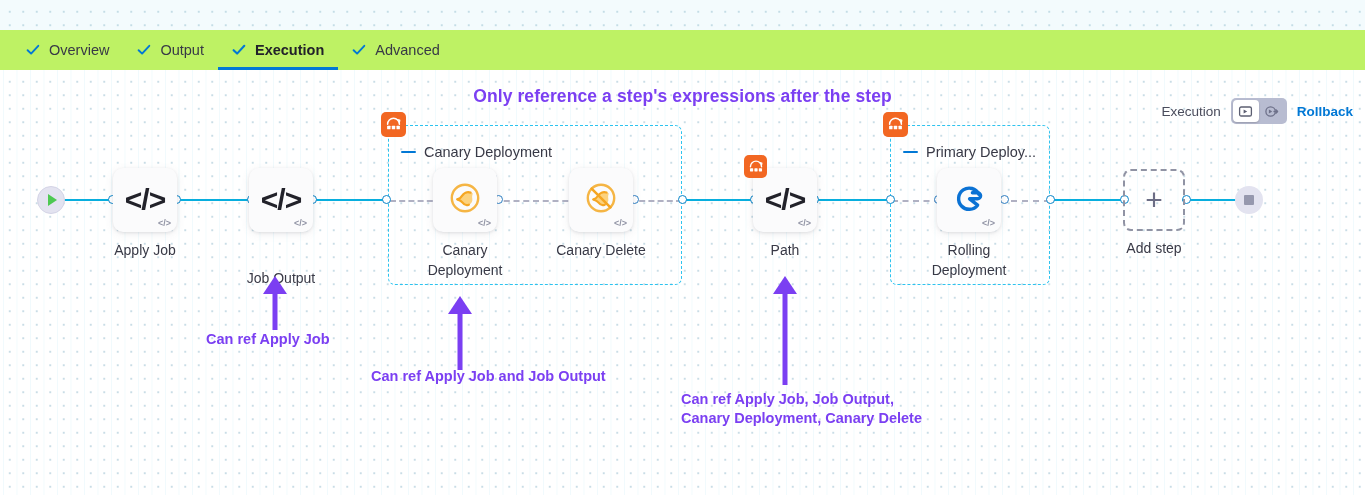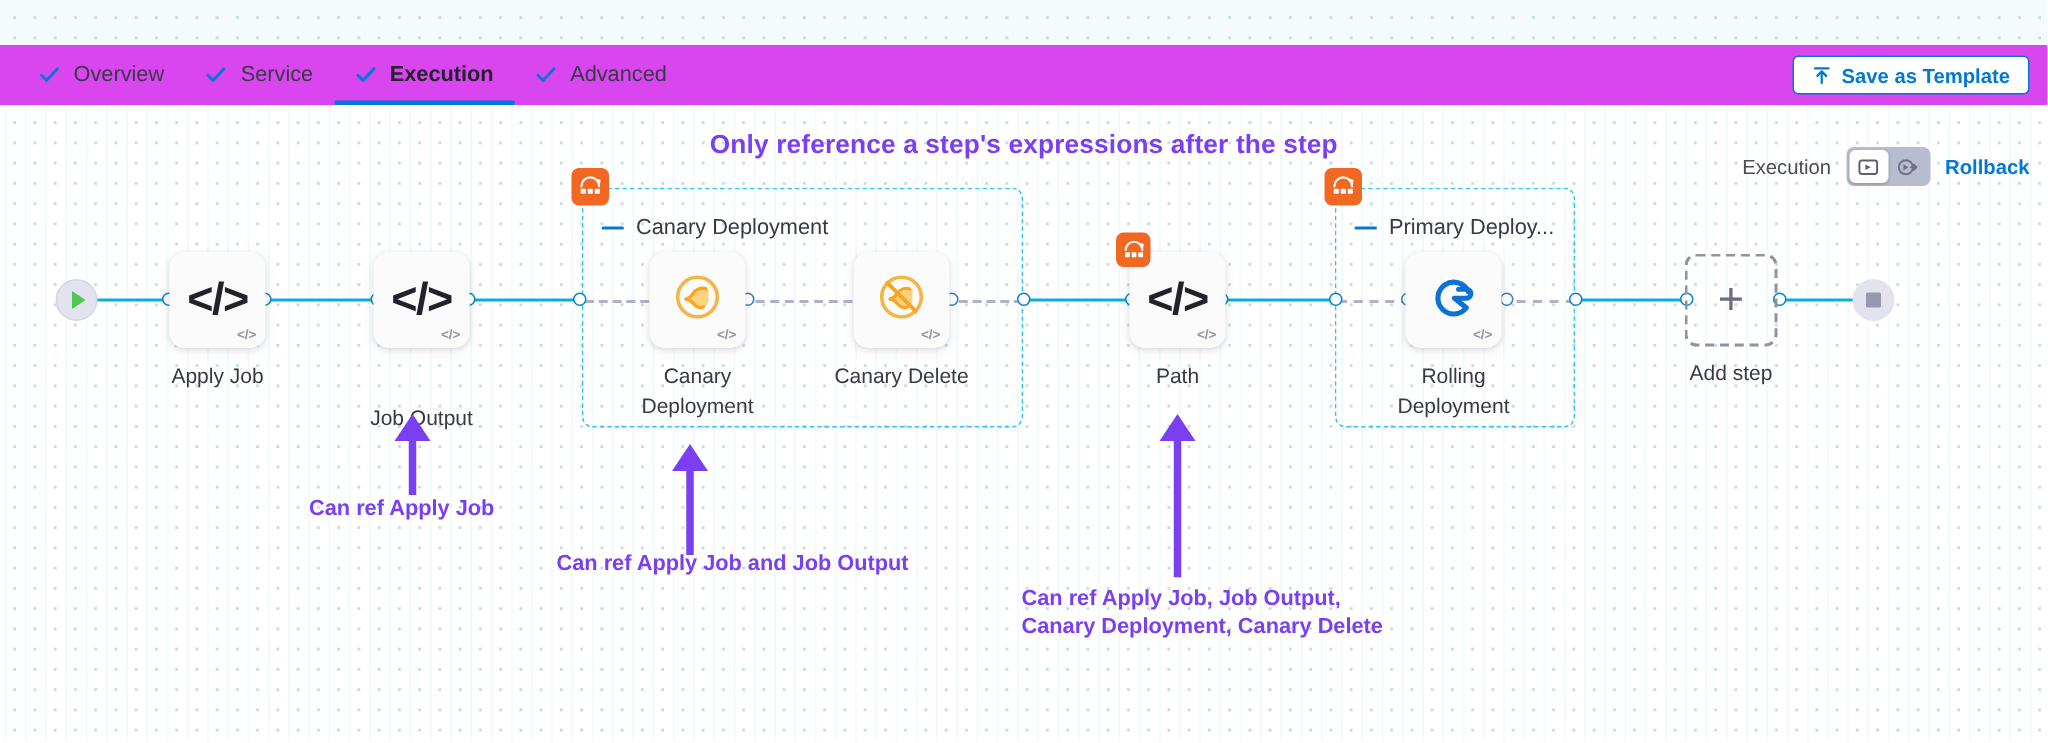--- a/index.html
+++ b/index.html
@@ -29,21 +29,21 @@
       radial-gradient(circle, #c4dde6 1px, transparent 1.1px);
     background-size: 13.5px 13.5px;
     background-position: 3px 5px;
   }
 
   
   .tabbar {
     position: absolute;
     left: 0; top: 30px;
     width: 1365px; height: 40px;
-    background: #d946ef;
+    background: #bef264;
   }
   .tabs {
     position: absolute;
     left: 12px; top: 0;
     height: 40px;
     display: flex;
     align-items: center;
   }
   .tab {
     display: flex;
@@ -346,21 +346,21 @@
         </span>
         <span class="tab-label">Overview</span>
       </div>
 
       <div class="tab">
         <span class="check">
           <svg width="14" height="14" viewBox="0 0 14 14">
               <path d="M1.6 7.2 L5.1 10.6 L12.3 2.8" stroke="#0278d5" stroke-width="1.9" fill="none" stroke-linecap="round" stroke-linejoin="round"></path>
             </svg>
         </span>
-        <span class="tab-label">Service</span>
+        <span class="tab-label">Output</span>
       </div>
 
 
       <div class="tab active">
         <span class="check">
           <svg width="14" height="14" viewBox="0 0 14 14">
               <path d="M1.6 7.2 L5.1 10.6 L12.3 2.8" stroke="#0278d5" stroke-width="2.1" fill="none" stroke-linecap="round" stroke-linejoin="round"></path>
             </svg>
         </span>
         <span class="tab-label">Execution</span>
@@ -370,30 +370,20 @@
         <span class="check">
           <svg width="14" height="14" viewBox="0 0 14 14">
               <path d="M1.6 7.2 L5.1 10.6 L12.3 2.8" stroke="#0278d5" stroke-width="1.9" fill="none" stroke-linecap="round" stroke-linejoin="round"></path>
             </svg>
         </span>
         <span class="tab-label">Advanced</span>
       </div>
 
     </div>
 
-    <button class="save-template">
-      <span>
-        <svg width="13" height="13" viewBox="0 0 13 13">
-          <path d="M2 1.6 H11" stroke="#0278d5" stroke-width="1.5" stroke-linecap="round"></path>
-          <path d="M6.5 11.4 V4.0" stroke="#0278d5" stroke-width="1.5" stroke-linecap="round"></path>
-          <path d="M3.6 6.6 L6.5 3.6 L9.4 6.6" stroke="#0278d5" stroke-width="1.5" fill="none" stroke-linecap="round" stroke-linejoin="round"></path>
-        </svg>
-      </span>
-      <span>Save as Template</span>
-    </button>
   </div>
 
   <div class="canvas">
 
     <div class="headline">Only reference a step's expressions after the step</div>
 
     <div class="exec-toggle-wrap">
       <span class="exec-label">Execution</span>
       <div class="toggle">
         <div class="seg on">

